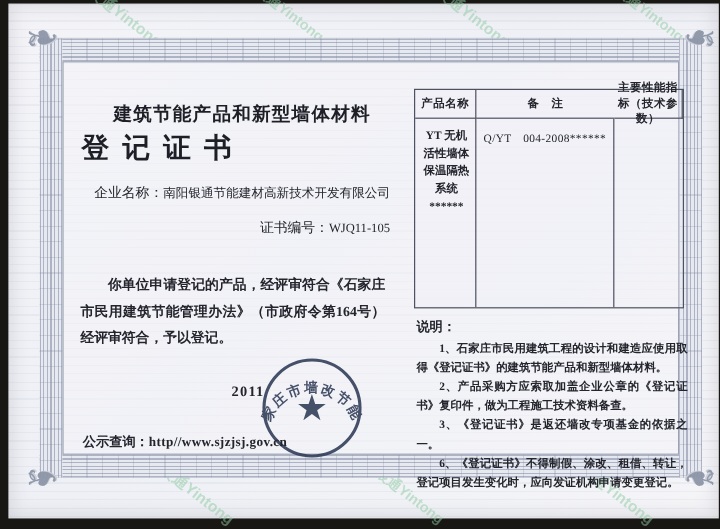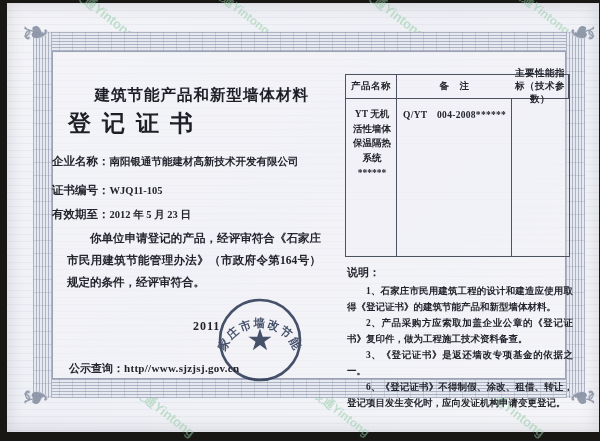--- a/index.html
+++ b/index.html
@@ -36,21 +36,21 @@
   .corner.bl{left:-12px;bottom:-16px;transform:scaleY(-1) rotate(-10deg);}
   .corner.br{right:-12px;bottom:-16px;transform:scale(-1,-1) rotate(-10deg);}
   
   .wm{position:absolute;color:#8fcaa2;opacity:.5;font-weight:bold;
       font-family:"Liberation Sans","DejaVu Sans",sans-serif;transform:rotate(38deg);}
   
   .title1{position:absolute;left:50px;top:82px;width:252px;text-align:right;
           font-size:15.5px;font-weight:bold;letter-spacing:1px;color:#1d1e26;}
   .title2{position:absolute;left:50px;top:105px;width:252px;text-align:left;
           font-size:23px;font-weight:bold;letter-spacing:11px;text-indent:11px;color:#1d1e26;}
-  .field{position:absolute;left:45px;width:252px;font-weight:bold;white-space:nowrap;}
+  .field{position:absolute;left:66px;width:252px;font-weight:normal;white-space:nowrap;text-align:right;}
   .field .lab{font-size:11.5px;}
   .field .val{font-size:10.5px;}
   .f0{top:148px;} .f1{top:177px;} .f2{top:201px;}
   .para{position:absolute;left:60px;top:224px;width:254px;font-size:11.5px;font-weight:600;
         line-height:22px;text-indent:2em;text-align:justify;color:#23242c;}
   .year{position:absolute;left:186px;top:316px;font-size:12px;font-weight:600;letter-spacing:1px;}
   .seal{position:absolute;left:205px;top:289px;width:96px;height:96px;opacity:.88;}
   .query{position:absolute;left:62px;top:358px;font-size:11px;font-weight:bold;white-space:nowrap;}
   .query .url{font-family:"Liberation Serif","DejaVu Serif",serif;letter-spacing:.3px;}
   
@@ -58,21 +58,21 @@
           border:1px solid #4d5260;display:grid;
           grid-template-columns:51px 115px 1fr;grid-template-rows:24px 1fr;
           background:rgba(240,242,247,.35);}
   .cell{border-right:1px solid #4d5260;border-bottom:1px solid #4d5260;
         display:flex;align-items:center;justify-content:center;}
   .cell.lastcol{border-right:none;}
   .cell.bodyrow{border-bottom:none;align-items:flex-start;justify-content:flex-start;}
   .th{font-size:9.5px;font-weight:bold;text-align:center;letter-spacing:.5px;}
   .td-name{font-size:9.5px;font-weight:bold;padding:8px 3px 0 5px;line-height:1.55;
            white-space:pre-line;text-align:center;}
-  .td-spec{font-size:9.5px;font-weight:bold;padding:10px 2px 0 6px;letter-spacing:.3px;}
+  .td-spec{font-size:9.5px;font-weight:normal;padding:10px 2px 0 6px;letter-spacing:.3px;}
   
   .notes-title{position:absolute;left:340px;top:262px;font-size:11px;font-weight:bold;}
   .notes{position:absolute;left:340px;top:280px;width:226px;font-size:9.5px;font-weight:600;
          line-height:16px;text-align:justify;color:#23242c;}
   .notes p{margin:0;text-indent:2em;}
 </style>
 </head>
 <body>
 
 <div class="stage">
@@ -101,25 +101,22 @@
 
     <div class="title1">建筑节能产品和新型墙体材料</div>
     <div class="title2">登记证书</div>
 
     <div class="field f0">
       <span class="lab">企业名称：</span><span class="val">南阳银通节能建材高新技术开发有限公司</span>
     </div>
     <div class="field f1">
       <span class="lab">证书编号：</span><span class="val">WJQ11-105</span>
     </div>
-    <div class="field f2">
-      <span class="lab">有效期至：</span><span class="val">2012 年 5 月 23 日</span>
-    </div>
 
-    <div class="para">你单位申请登记的产品，经评审符合《石家庄市民用建筑节能管理办法》（市政府令第164号）规定的条件，经评审符合。</div>
+    <div class="para">你单位申请登记的产品，经评审符合《石家庄市民用建筑节能管理办法》（市政府令第164号）经评审符合，予以登记。</div>
 
     <div class="year">2011</div>
 
     <svg class="seal" viewBox="0 0 96 96">
       <circle cx="48" cy="48" r="40" fill="none" stroke="#2e3a56" stroke-width="2.6"></circle>
       <defs>
         <path id="sealArc" d="M 12.9 60.3 A 37 37 0 0 1 83.1 60.3" fill="none"></path>
       </defs>
       <text font-size="11.5" font-weight="bold" fill="#2e3a56" style="font-family:'Liberation Serif','DejaVu Serif',serif;letter-spacing:1.5px;">
         <textPath href="#sealArc" startOffset="50%" text-anchor="middle">石家庄市墙改节能办</textPath>

